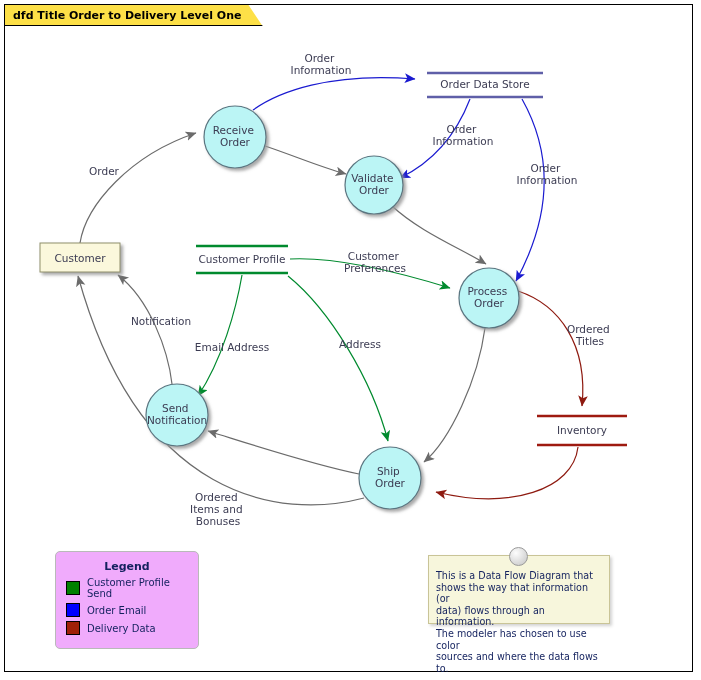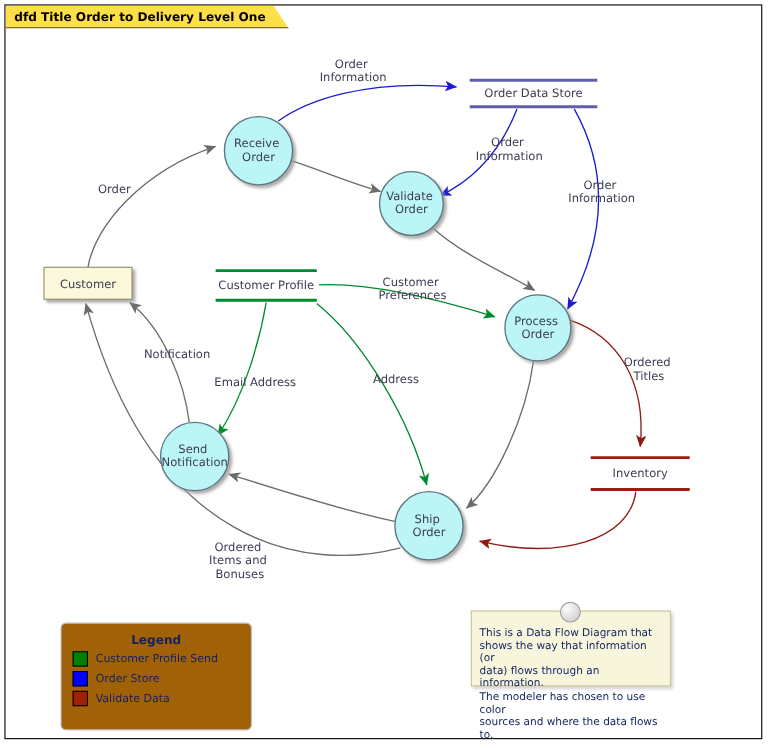--- a/index.html
+++ b/index.html
@@ -7,21 +7,21 @@
   #canvas{position:relative;width:701px;height:680px;background:#ffffff;overflow:hidden;}
   #frame{position:absolute;left:4px;top:4px;width:689px;height:668px;border:1px solid #000;box-sizing:border-box;background:#fff;}
   #title-tab{position:absolute;left:5px;top:5px;height:20px;display:flex;align-items:center;
     padding:0 20px 0 8px;font-size:11px;font-weight:bold;color:#000;background:#fde047;
     border:1px solid #000;border-left:none;border-top:none;white-space:nowrap;
     clip-path:polygon(0 0,calc(100% - 14px) 0,100% 100%,0 100%);}
   svg#diagram{position:absolute;left:0;top:0;width:701px;height:680px;}
   .flowlabel{font-size:10.5px;fill:#3b3b52;font-family:"DejaVu Sans","Liberation Sans",sans-serif;}
   .nodelabel{font-size:10.5px;fill:#3b3b52;font-family:"DejaVu Sans","Liberation Sans",sans-serif;}
   .storelabel{font-size:10.5px;fill:#3b3b52;font-family:"DejaVu Sans","Liberation Sans",sans-serif;}
-  .legend-box{position:absolute;left:55px;top:566px;width:174px;height:98px;background:#a16207;
+  .legend-box{position:absolute;left:55px;top:551px;width:144px;height:98px;background:#f0abfc;
     border:1px solid #b9b9b9;border-radius:5px;box-sizing:border-box;}
   .legend-title{text-align:center;font-size:11px;font-weight:bold;color:#13215e;margin-top:8px;}
   .legend-row{display:flex;align-items:center;margin:4px 0 0 10px;}
   .swatch{width:14px;height:14px;border:1px solid #000;margin-right:7px;box-sizing:border-box;}
   .legend-text{font-size:10px;color:#13215e;}
   .note-box{position:absolute;left:428px;top:555px;width:182px;height:69px;background:#f7f6dc;
     border:1px solid #c9c497;box-sizing:border-box;padding:14px 7px 4px 7px;
     box-shadow:2px 2px 3px rgba(0,0,0,0.18);}
   .note-pin{position:absolute;left:509px;top:547px;width:17px;height:17px;border-radius:50%;
     background:radial-gradient(circle at 35% 30%,#fdfdfd,#c4c4c4);border:1px solid #9a9a9a;}
@@ -203,25 +203,25 @@
   </svg>
 
   <div class="legend-box">
     <div class="legend-title">Legend</div>
     <div class="legend-row">
       <span class="swatch" style="background:#008000"></span>
       <span class="legend-text">Customer Profile Send</span>
     </div>
     <div class="legend-row">
       <span class="swatch" style="background:#0000ff"></span>
-      <span class="legend-text">Order Store</span>
+      <span class="legend-text">Order Email</span>
     </div>
     <div class="legend-row">
       <span class="swatch" style="background:#a02008"></span>
-      <span class="legend-text">Validate Data</span>
+      <span class="legend-text">Delivery Data</span>
     </div>
   </div>
 
   <div class="note-box">
     <div class="note-text">This is a  Data Flow Diagram that</div>
     <div class="note-text">shows the way that information (or</div>
     <div class="note-text">data) flows through an information.</div>
     <div class="note-text">The modeler has chosen to use color</div>
     <div class="note-text">sources and where the data flows to.</div>
   </div>

